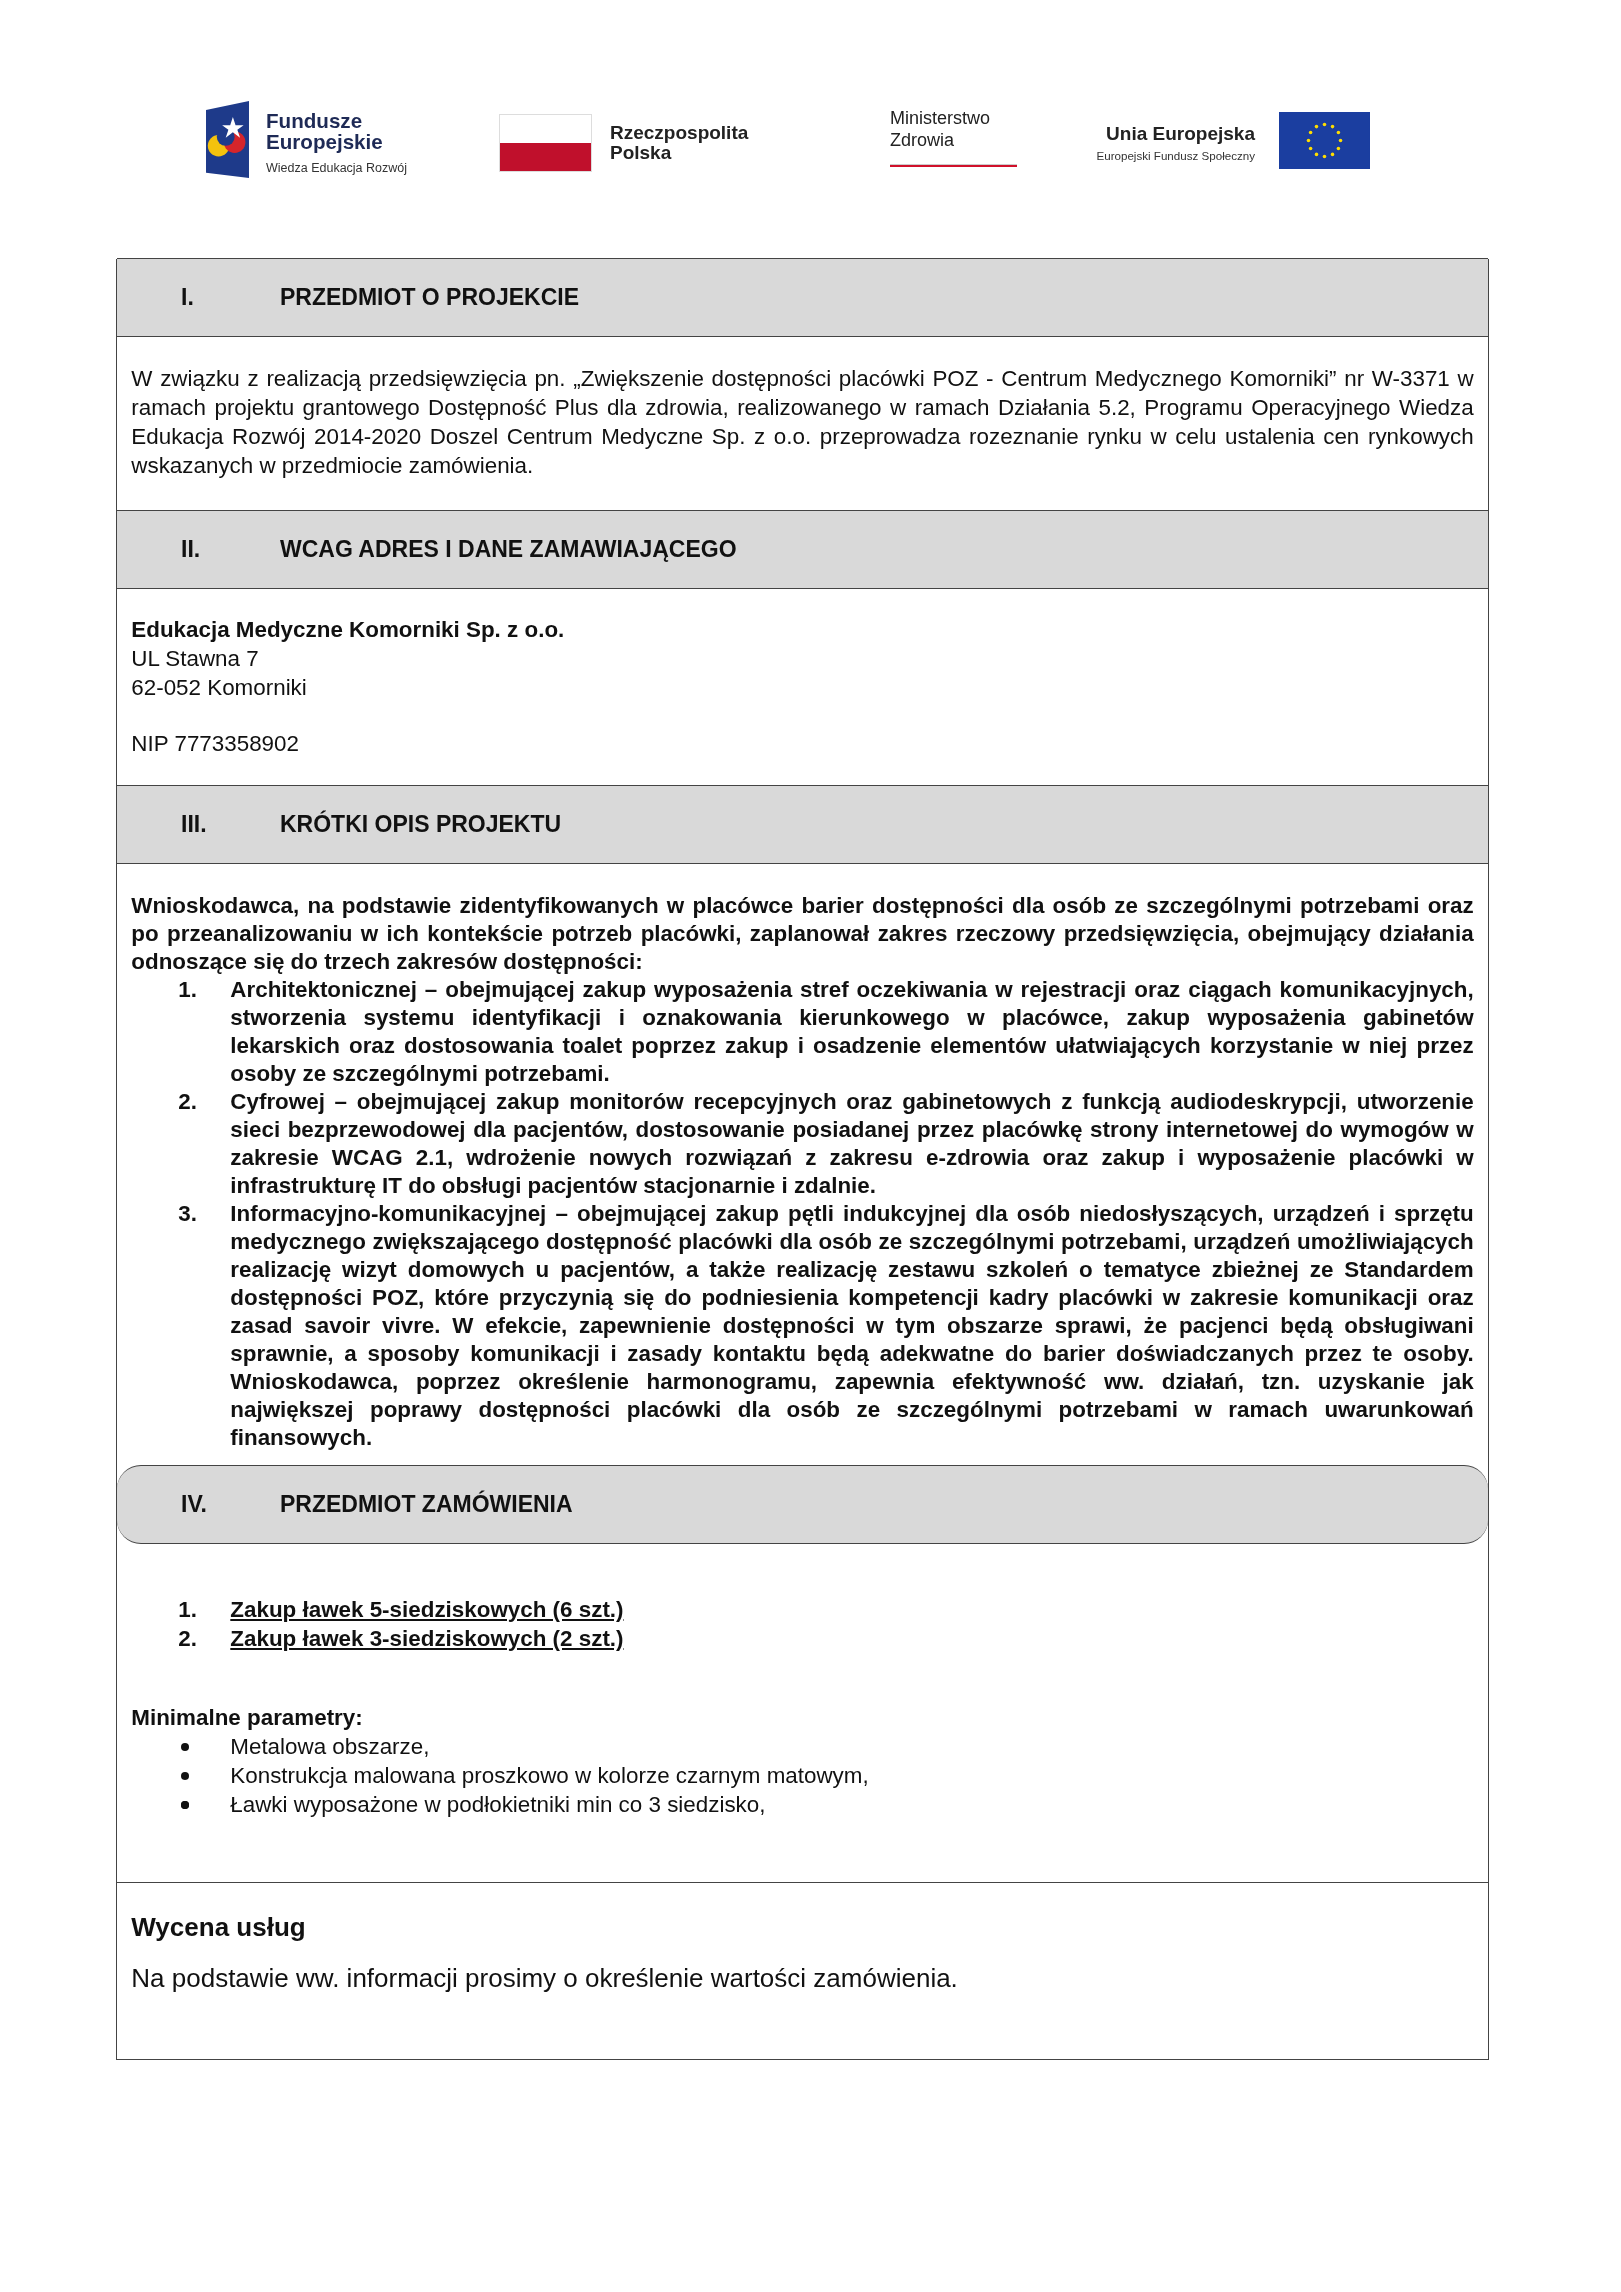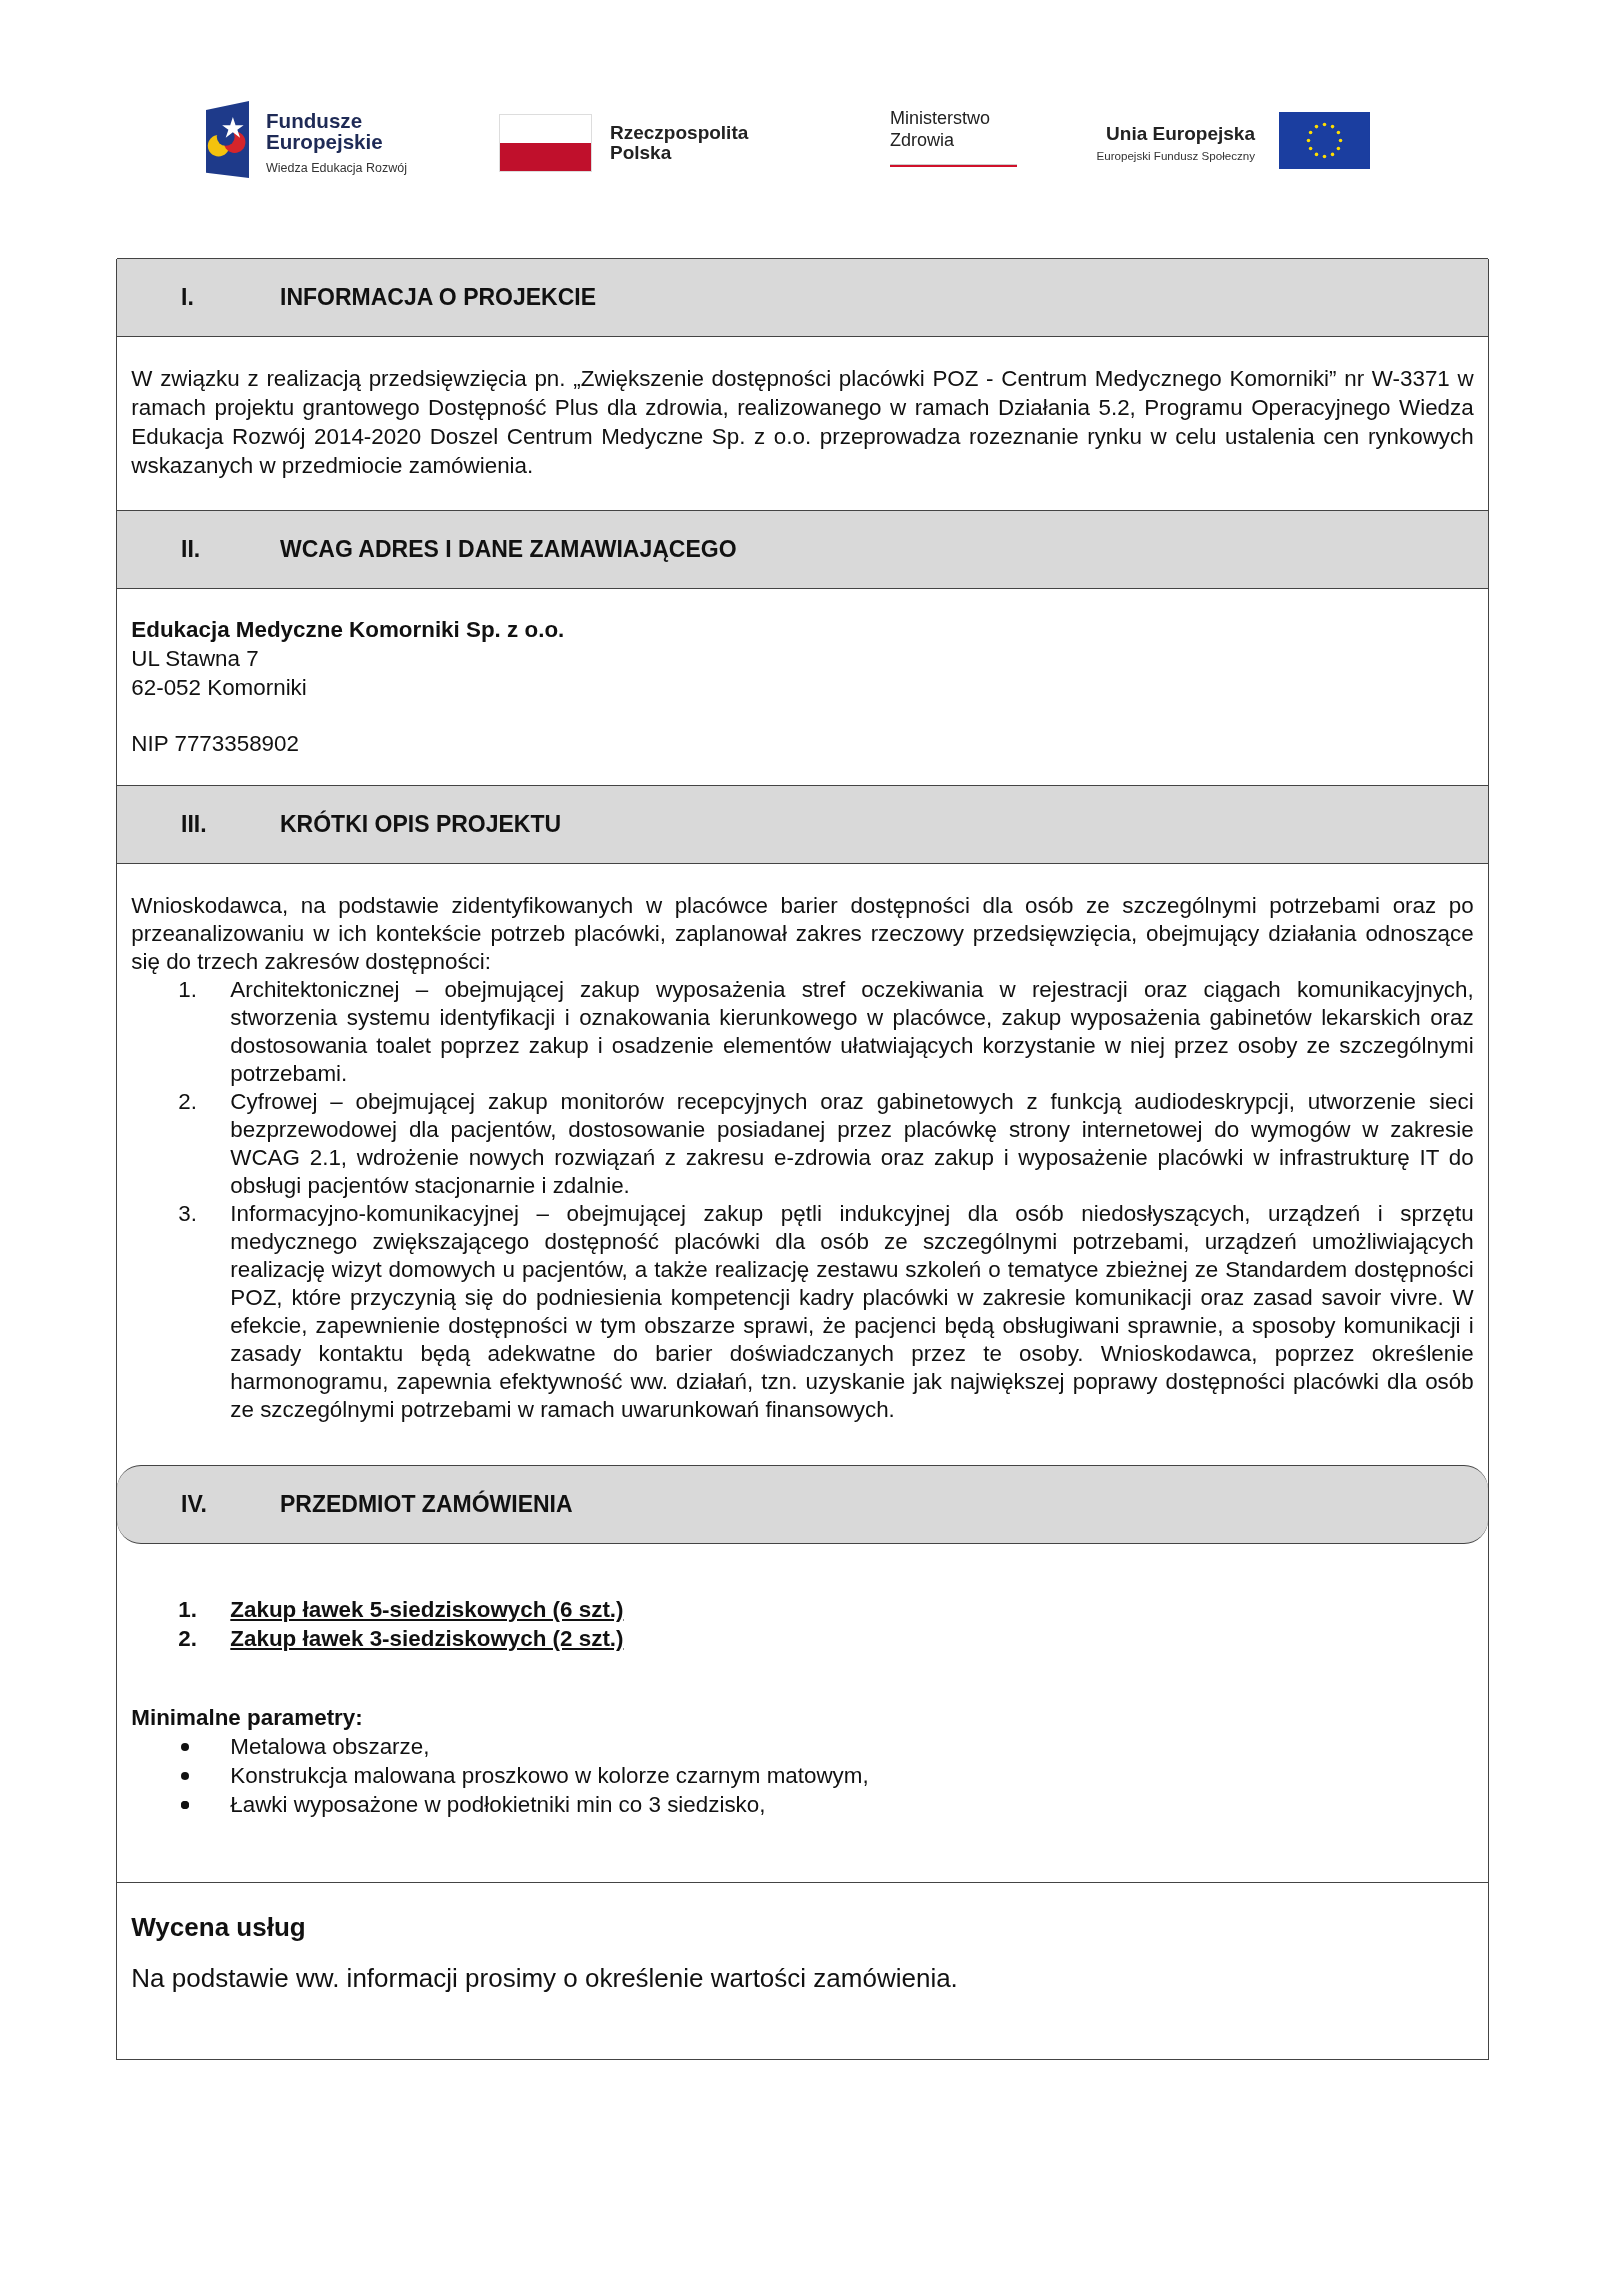--- a/index.html
+++ b/index.html
@@ -110,41 +110,41 @@
           <circle cx="42" cy="16.4" r="2"></circle>
       </g>
     </svg>
   </div>
 </div>
 
 <div class="box">
 
   <div class="sec-head" style="top:-1.8px;">
     <span class="num">I.</span>
-    <span class="title">INFORMACJA O PROJEKCIE</span>
+    <span class="title">PRZEDMIOT O PROJEKCIE</span>
   </div>
   <div class="sec-body just" style="top:104px;">W związku z realizacją przedsięwzięcia pn. „Zwiększenie dostępności placówki POZ - Centrum Medycznego Komorniki” nr W-3371 w ramach projektu grantowego Dostępność Plus dla zdrowia, realizowanego w ramach Działania 5.2, Programu Operacyjnego Wiedza Edukacja Rozwój 2014-2020 Doszel Centrum Medyczne Sp. z o.o. przeprowadza rozeznanie rynku w celu ustalenia cen rynkowych wskazanych w przedmiocie zamówienia.</div>
 
   <div class="sec-head" style="top:250px;">
     <span class="num">II.</span>
     <span class="title">WCAG ADRES I DANE ZAMAWIAJĄCEGO</span>
   </div>
   <div class="sec-body" style="top:355px;">
     <div class="bold">Edukacja Medyczne Komorniki Sp. z o.o.</div>
     <div>UL Stawna 7</div>
     <div>62-052 Komorniki</div>
     <div style="height:27px;"></div>
     <div>NIP 7773358902</div>
   </div>
 
   <div class="sec-head" style="top:525px;">
     <span class="num">III.</span>
     <span class="title">KRÓTKI OPIS PROJEKTU</span>
   </div>
-  <div class="sec-body" style="top:632px; line-height:28px;">
+  <div class="sec-body" style="top:632px; line-height:28px;font-weight:bold;">
     <div class="just">Wnioskodawca, na podstawie zidentyfikowanych w placówce barier dostępności dla osób ze szczególnymi potrzebami oraz po przeanalizowaniu w ich kontekście potrzeb placówki, zaplanował zakres rzeczowy przedsięwzięcia, obejmujący działania odnoszące się do trzech zakresów dostępności:</div>
     <ol class="olist">
       <li>
         <span class="marker">1.</span>
         <span>Architektonicznej – obejmującej zakup wyposażenia stref oczekiwania w rejestracji oraz ciągach komunikacyjnych, stworzenia systemu identyfikacji i oznakowania kierunkowego w placówce, zakup wyposażenia gabinetów lekarskich oraz dostosowania toalet poprzez zakup i osadzenie elementów ułatwiających korzystanie w niej przez osoby ze szczególnymi potrzebami.</span>
       </li>
       <li>
         <span class="marker">2.</span>
         <span>Cyfrowej – obejmującej zakup monitorów recepcyjnych oraz gabinetowych z funkcją audiodeskrypcji, utworzenie sieci bezprzewodowej dla pacjentów, dostosowanie posiadanej przez placówkę strony internetowej do wymogów w zakresie WCAG 2.1, wdrożenie nowych rozwiązań z zakresu e-zdrowia oraz zakup i wyposażenie placówki w infrastrukturę IT do obsługi pacjentów stacjonarnie i zdalnie.</span>
       </li>

